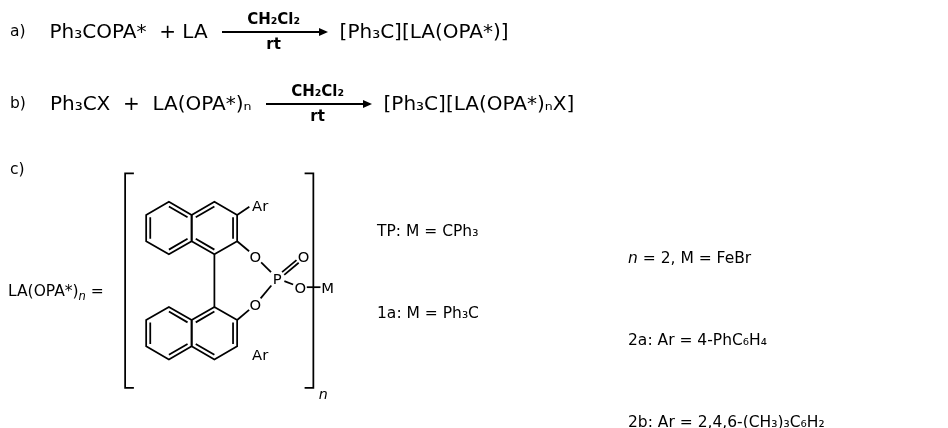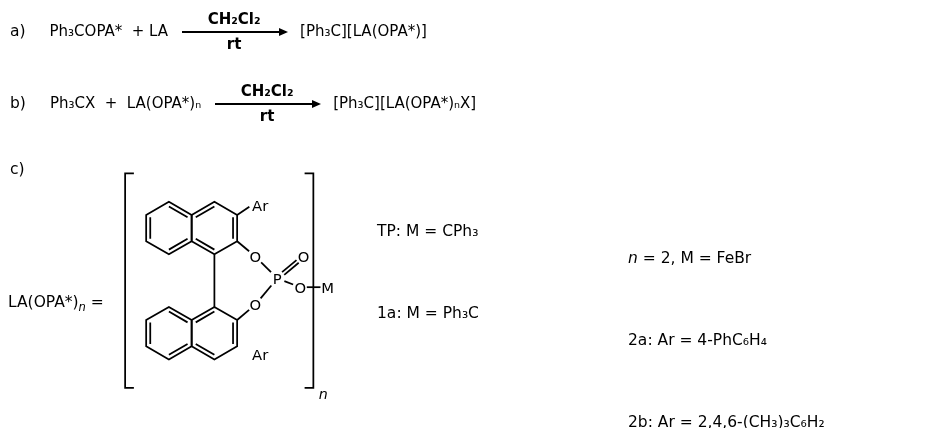--- a/index.html
+++ b/index.html
@@ -6,34 +6,34 @@
   html, body { margin: 0; padding: 0; }
   body {
     width: 948px; height: 428px;
     background: #ffffff; color: #000;
     font-family: "DejaVu Sans", "Liberation Sans", sans-serif;
   }
   .canvas { position: relative; width: 948px; height: 428px; background: #fff; overflow: hidden; }
 
   .rxn { position: absolute; display: flex; align-items: center; }
   .rxn-label { font-size: 15.5px; margin-right: 24px; }
-  .formula { font-size: 15px; white-space: pre; }
+  .formula { font-size: 20px; white-space: pre; }
   .arrow-block { display: inline-flex; flex-direction: column; align-items: center; margin: 0 14px; font-weight: bold; }
   .cond { font-size: 15px; line-height: 18px; white-space: pre; }
   .cond.top { margin-bottom: 3px; }
   .cond.bottom { margin-top: 2px; }
   .arrow-line { position: relative; width: 104px; height: 1.7px; background: #000; }
   .arrow-line::after {
     content: ""; position: absolute; right: -2px; top: 50%; transform: translateY(-50%);
     width: 0; height: 0;
     border-left: 9px solid #000; border-top: 4.5px solid transparent; border-bottom: 4.5px solid transparent;
   }
 
   .c-label { position: absolute; left: 10px; top: 160px; font-size: 15.5px; }
-  .lhs { position: absolute; left: 8px; top: 293px; font-size: 15.5px; white-space: pre; }
+  .lhs { position: absolute; left: 8px; top: 282px; font-size: 15.5px; white-space: pre; }
   .lhs sub { font-size: 11.5px; font-style: italic; }
 
   .structure-svg { position: absolute; left: 112px; top: 158px; }
   .structure-svg text { font-family: "DejaVu Sans", "Liberation Sans", sans-serif; }
 
   .defs-col { position: absolute; font-size: 15.5px; line-height: 27.4px; white-space: pre; }
   .defs-col .line i { font-style: italic; }
   .defs-col .line b { font-weight: normal; }
   #col1 { left: 377px; top: 163px; }
   #col2 { left: 628px; top: 190px; }

